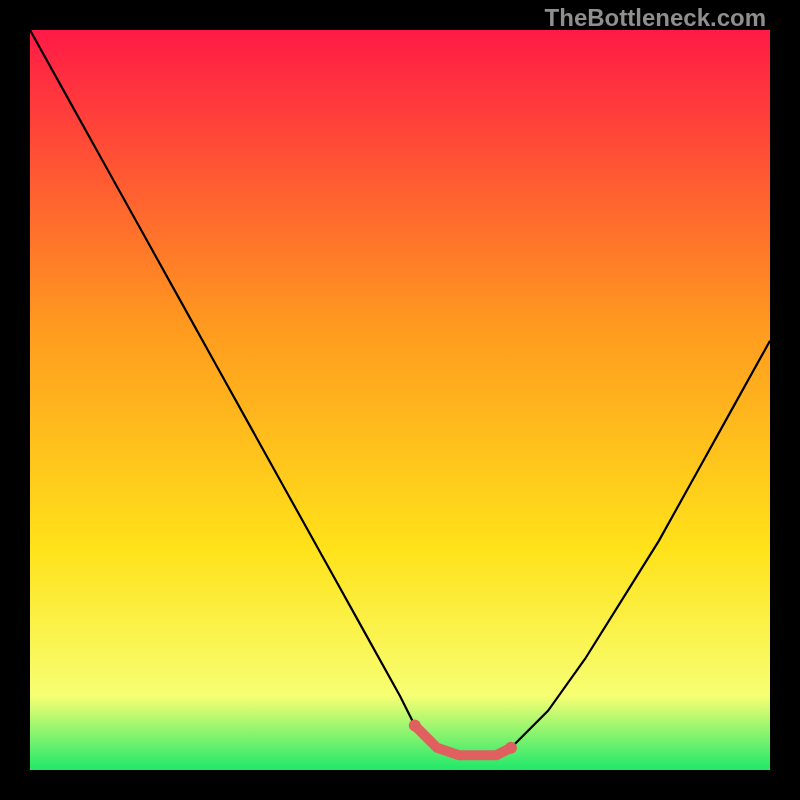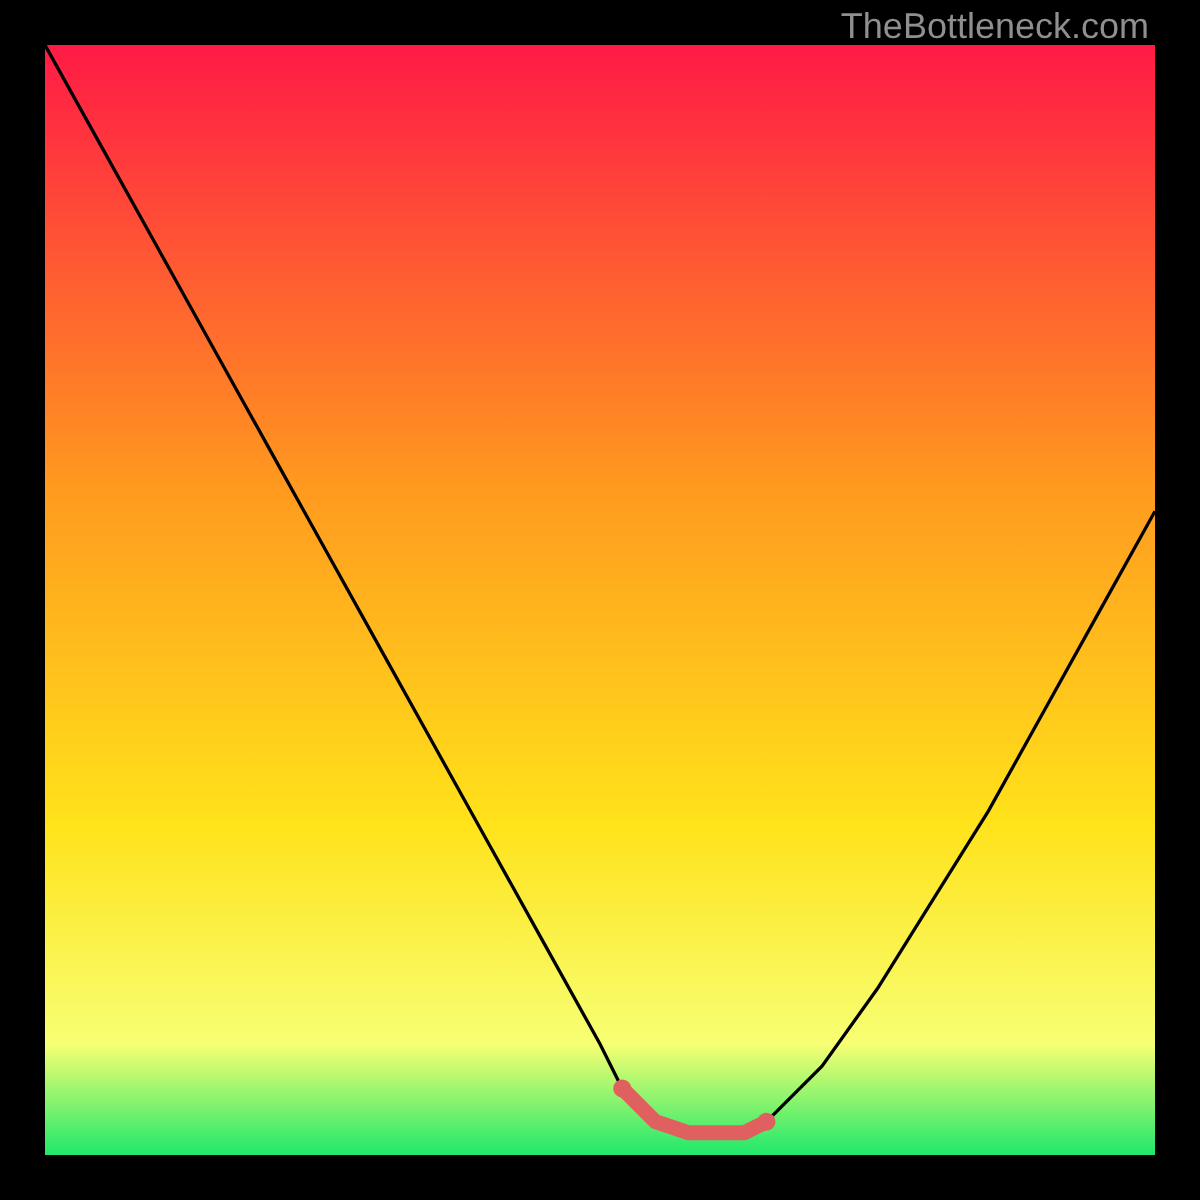--- a/index.html
+++ b/index.html
@@ -24,21 +24,21 @@
     top: 0;
     width: 740px;
     height: 740px;
   }
   .watermark {
     position: absolute;
     top: 4px;
     right: 34px;
     font-family: Arial, Helvetica, sans-serif;
     font-size: 24px;
-    font-weight: normal;
+    font-weight: bold;
     color: #8f8f8f;
     letter-spacing: 0px;
   }
 </style>
 </head>
 <body>
 
 <div class="frame">
   <svg class="plot" viewBox="0 0 740 740">
     <defs>

